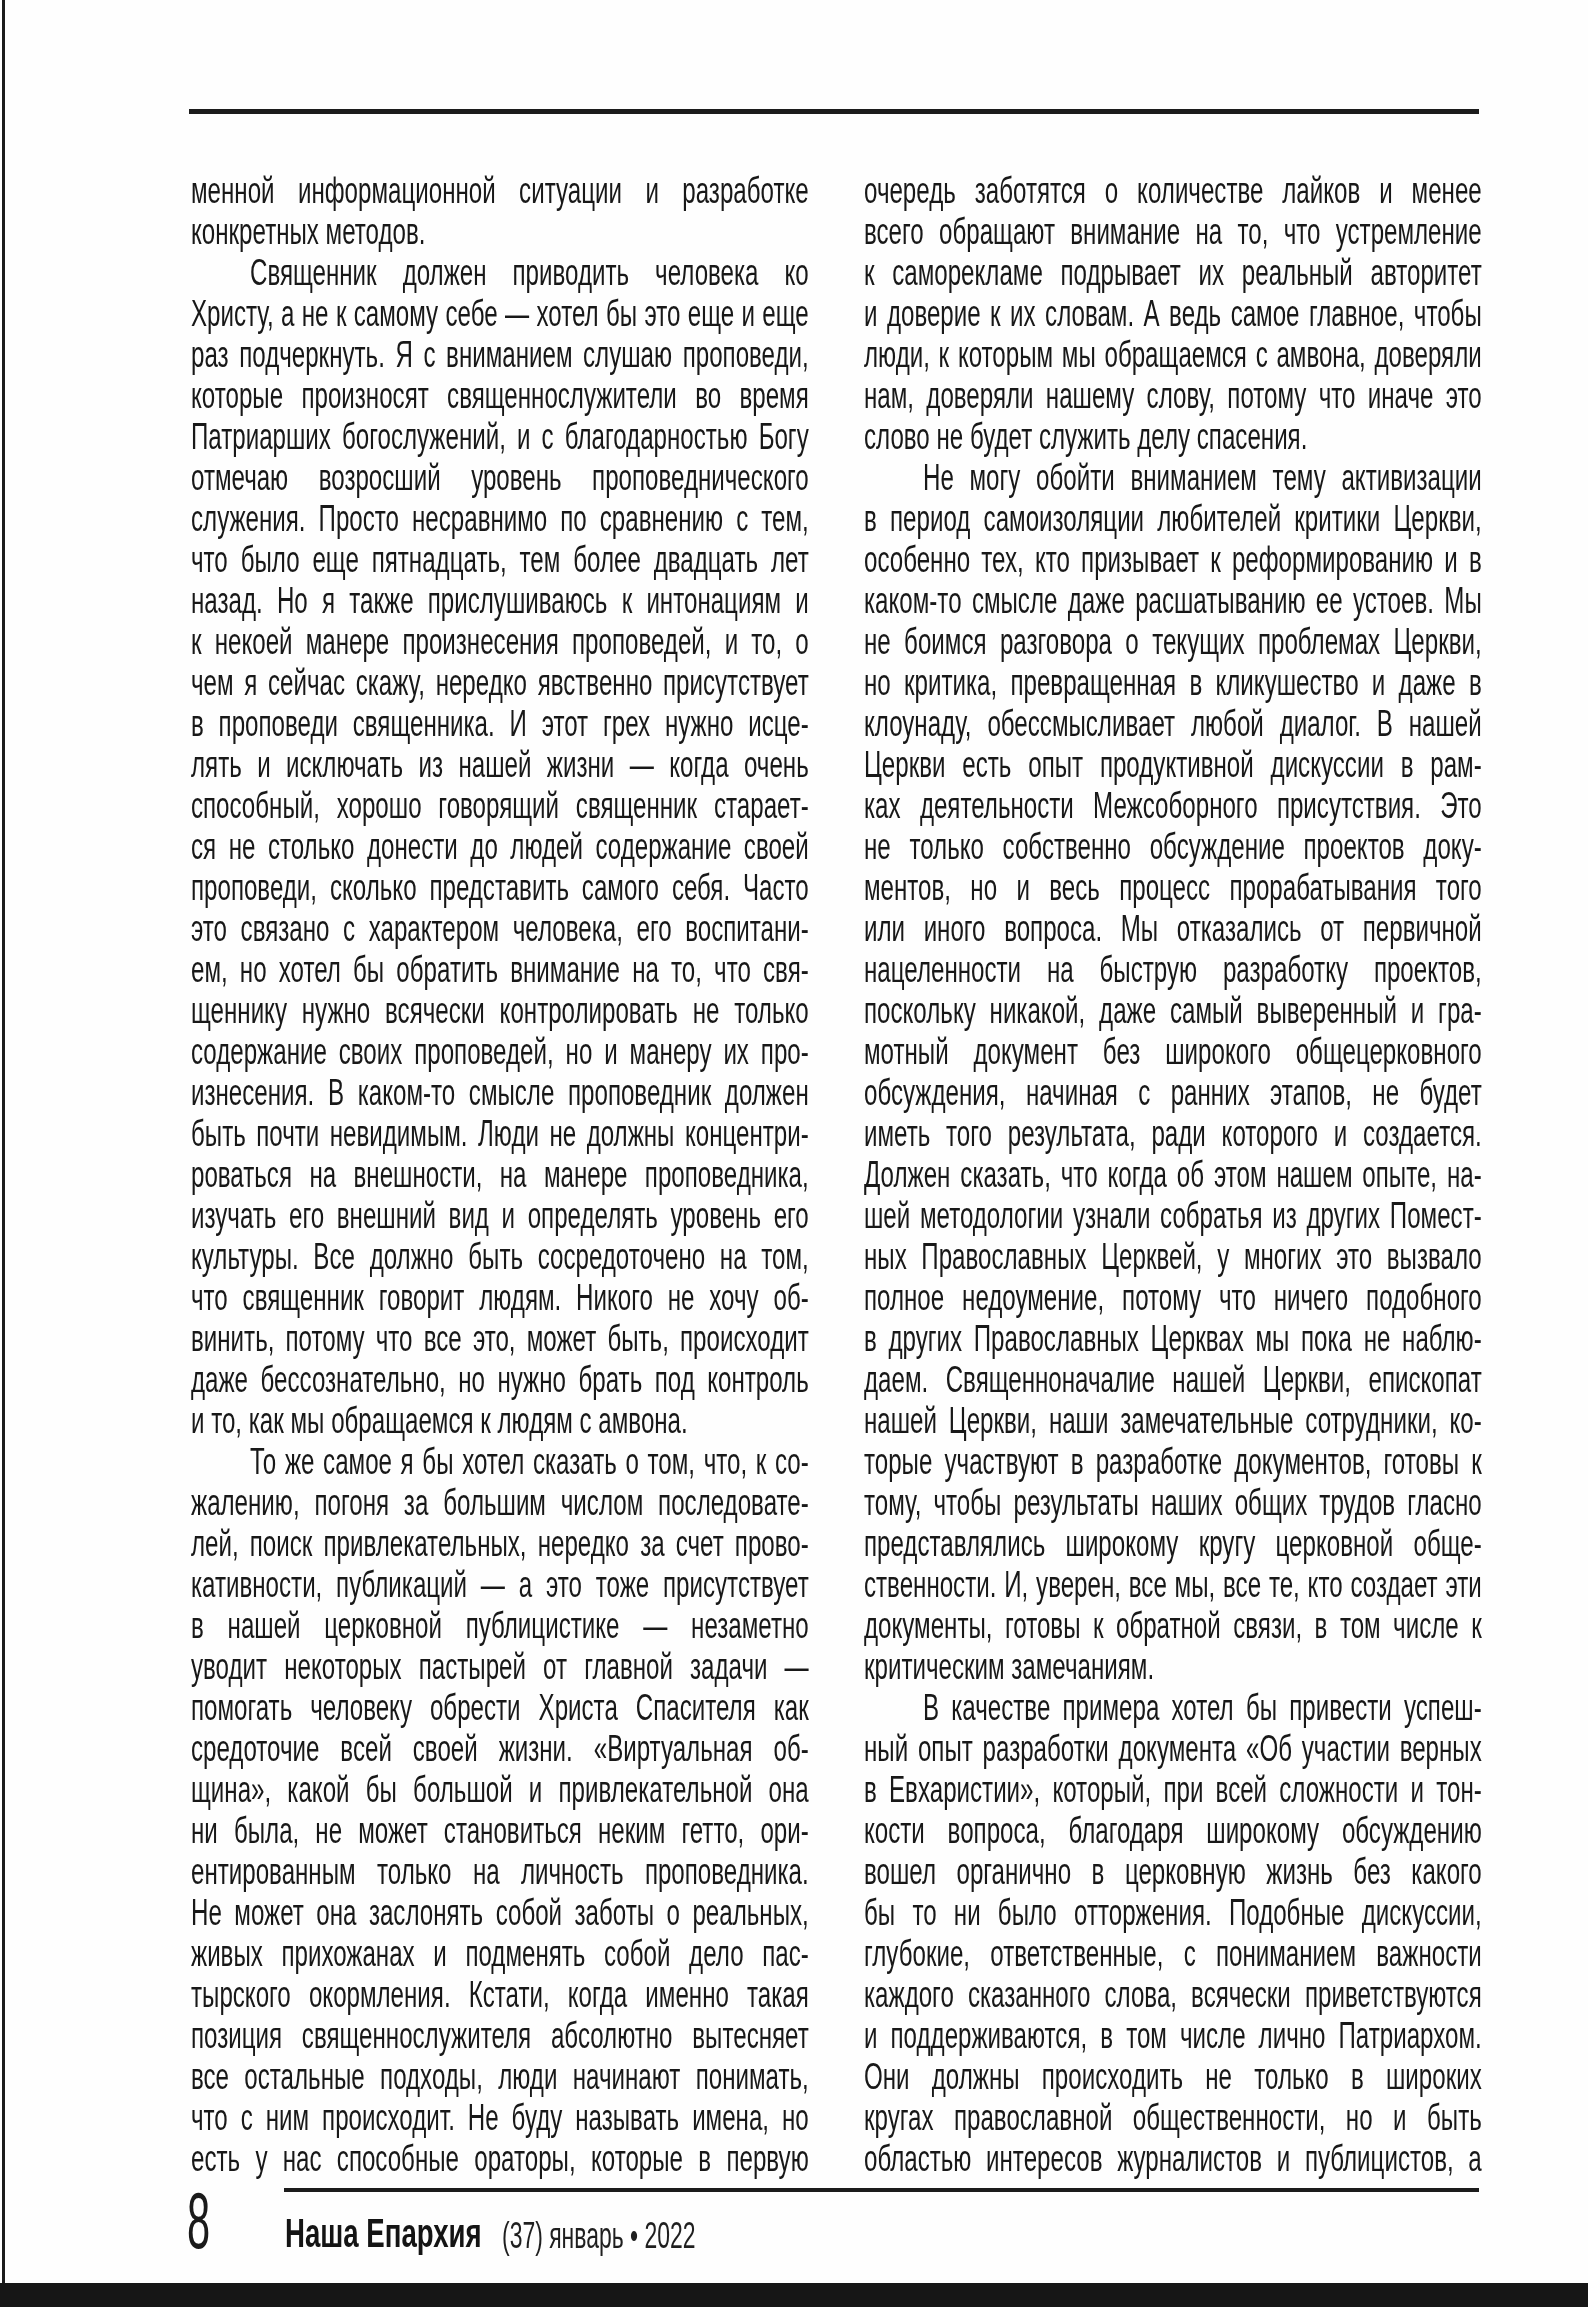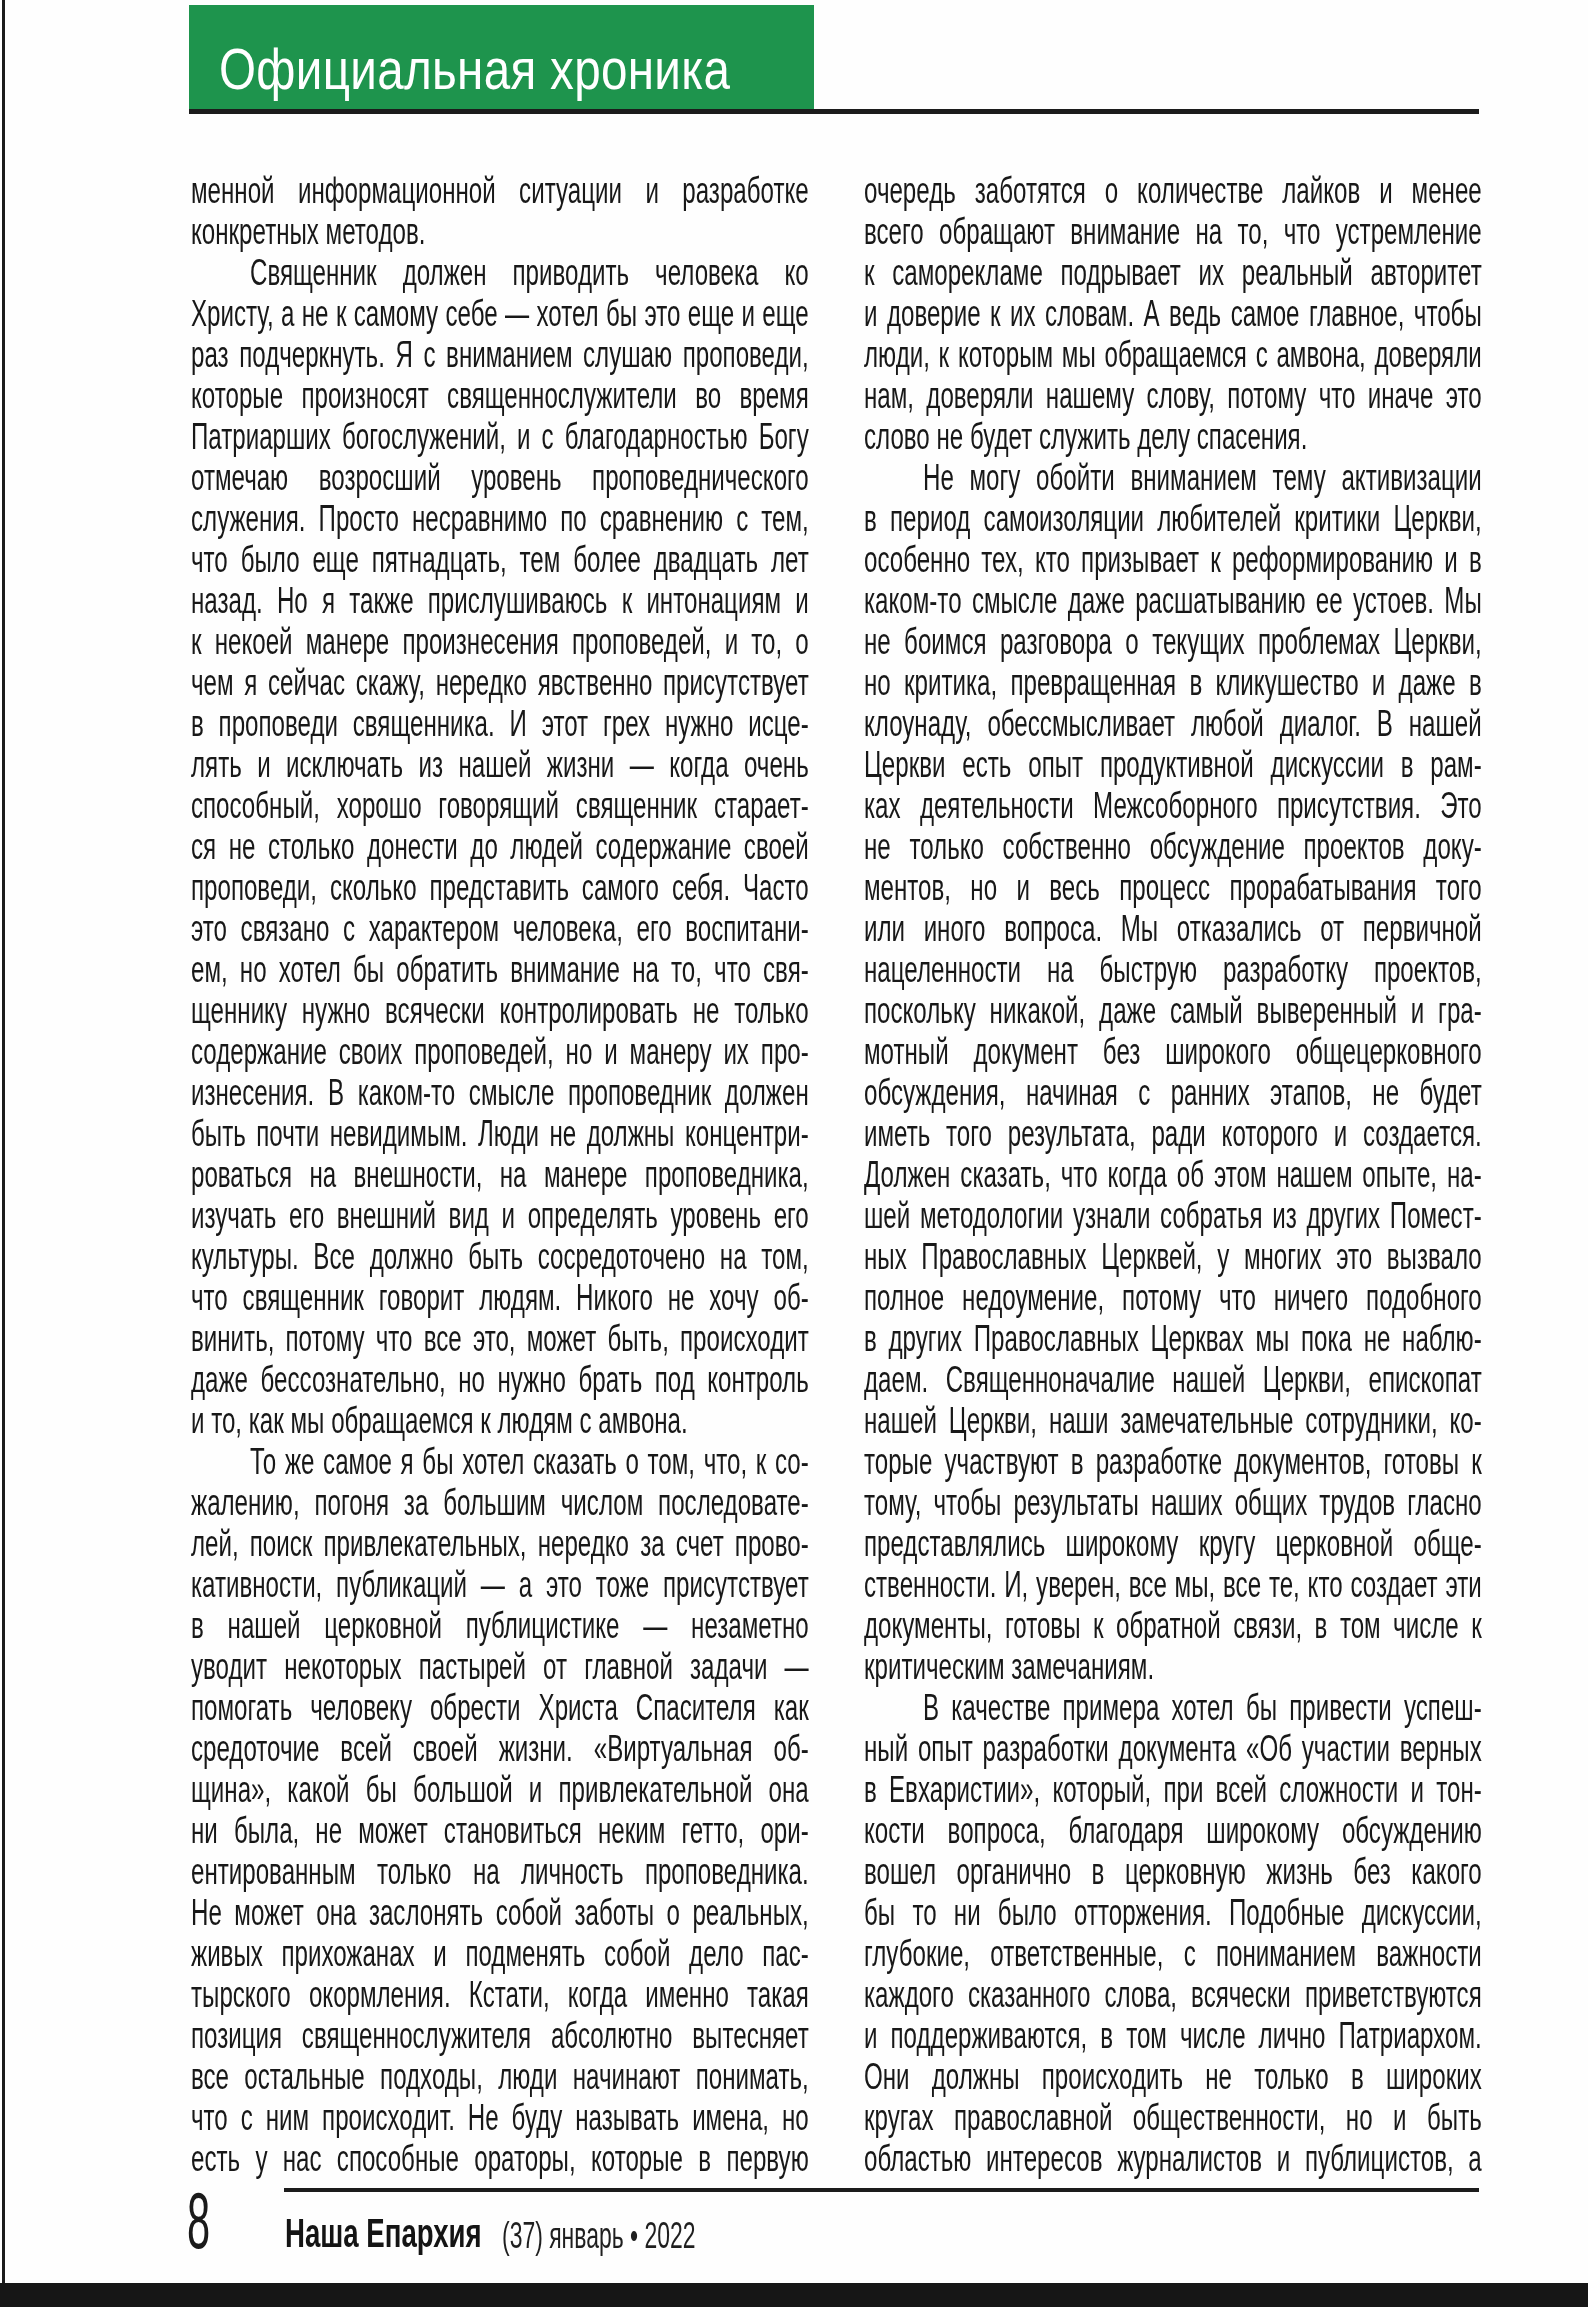--- a/index.html
+++ b/index.html
@@ -46,23 +46,20 @@
     position:absolute; left:502px; top:2217px; line-height:1; font-size:37px;
     transform:scaleX(0.62); transform-origin:0 0; white-space:nowrap; color:#1f1f1f;
   }
 </style>
 </head>
 <body>
 
 <div class="page">
   <div class="left-edge-line" style="background: rgb(28, 28, 28);"></div>
 
-  <div class="banner" style="background: rgb(30, 148, 77);">
-    <div class="banner-title">Официальная хроника</div>
-  </div>
   <div class="header-rule" style="background: rgb(28, 28, 28);"></div>
 
   <div class="column left">
       <div class="line">менной информационной ситуации и разработке</div>
       <div class="line pend">конкретных методов.</div>
       <div class="line indent">Священник должен приводить человека ко</div>
       <div class="line">Христу, а не к самому себе — хотел бы это еще и еще</div>
       <div class="line">раз подчеркнуть. Я с вниманием слушаю проповеди,</div>
       <div class="line">которые произносят священнослужители во время</div>
       <div class="line">Патриарших богослужений, и с благодарностью Богу</div>

